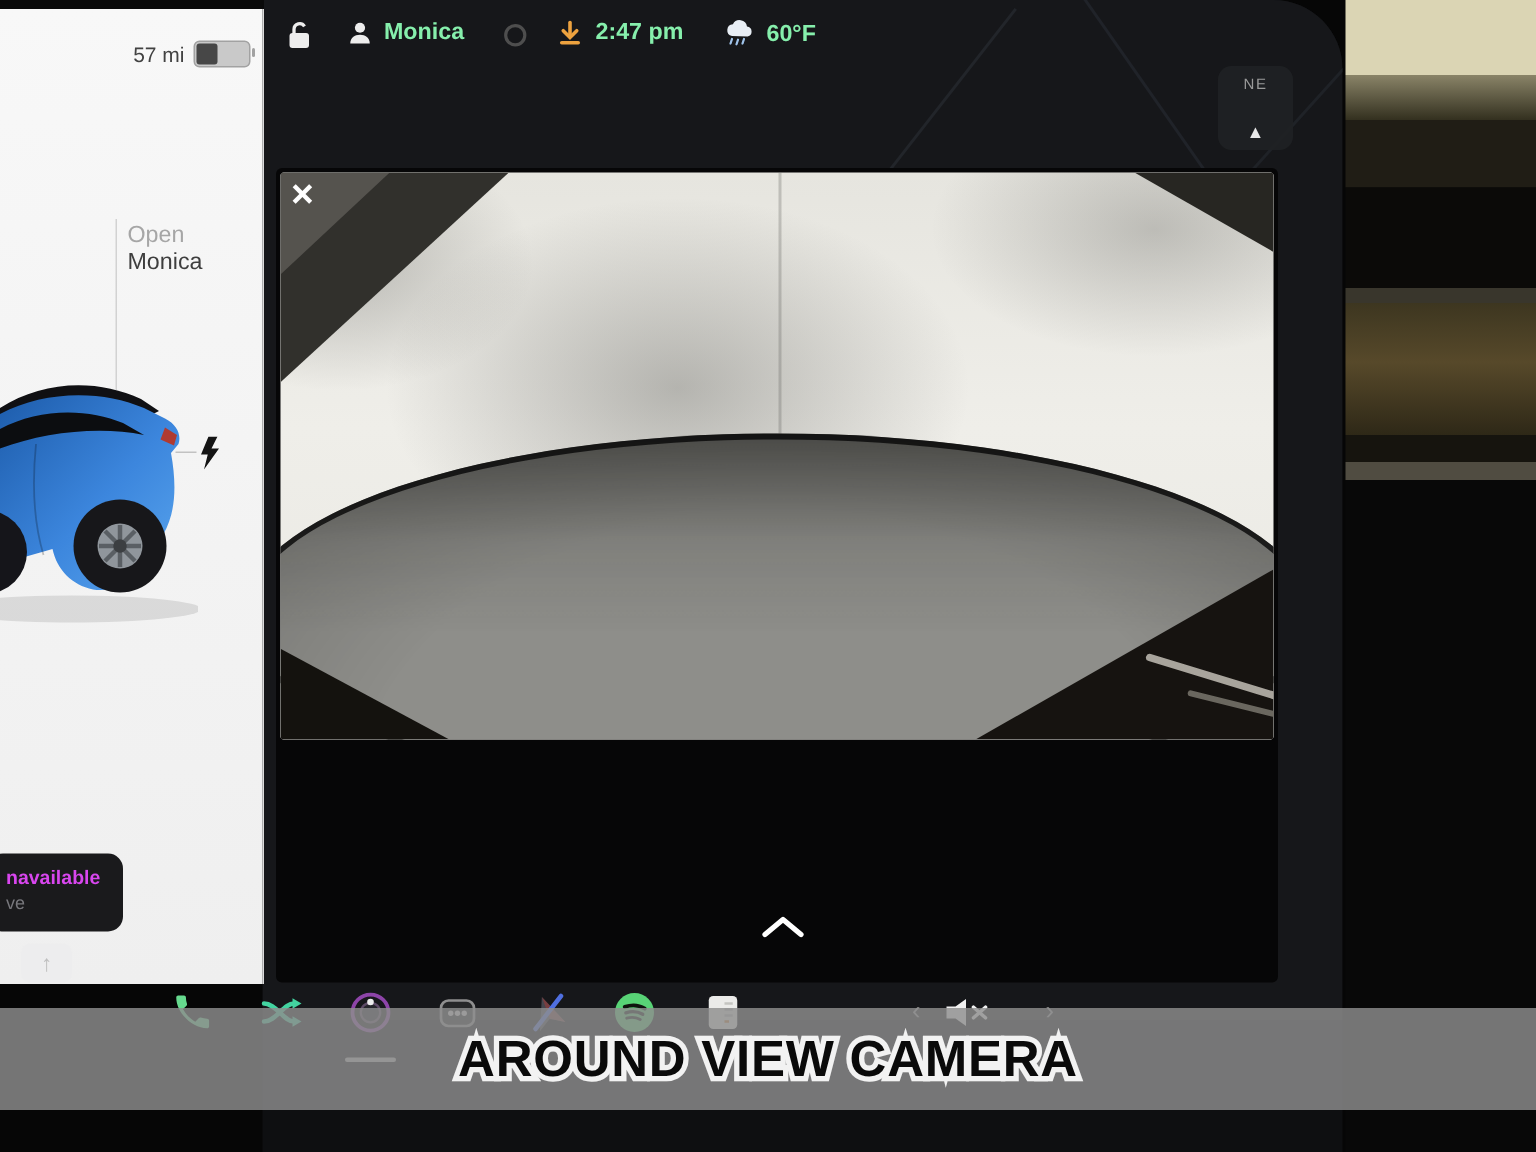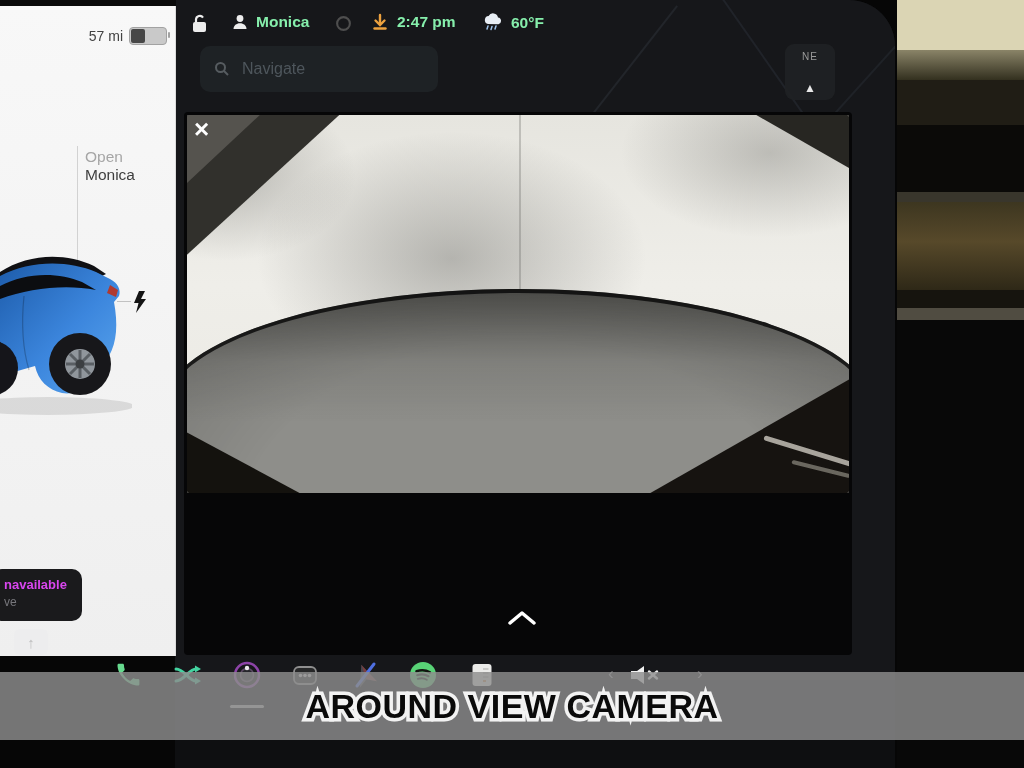--- a/index.html
+++ b/index.html
@@ -20,21 +20,21 @@
   
   .tb-item{position:absolute;display:flex;align-items:center;gap:7px;color:#86efac;
     font-size:15.5px;font-weight:bold;}
 
   
   #searchbar{position:absolute;left:25px;top:46px;width:238px;height:46px;border-radius:10px;
     background:#1e2225;display:flex;align-items:center;padding:0 14px;box-sizing:border-box;gap:12px;}
   #searchbar .ph{color:#4e565c;font-size:16px;}
 
   
-  #compass{position:absolute;left:610px;top:44px;width:50px;height:56px;border-radius:9px;
+  #compass{position:absolute;left:637px;top:44px;width:50px;height:56px;border-radius:9px;
     background:rgba(32,34,36,.92);display:flex;flex-direction:column;align-items:center;justify-content:center;gap:20px;}
   #compass .ne{color:#9a9a9a;font-size:10px;letter-spacing:1px;}
   #compass .tri{color:#e8e8e8;font-size:12px;line-height:12px;}
 
   
   #panel{position:absolute;left:9px;top:112px;width:668px;height:543px;background:#060607;border-radius:4px;}
   #feed{position:absolute;left:3px;top:3px;width:662px;height:378px;overflow:hidden;border-radius:2px;
     background:linear-gradient(180deg,#e6e5df,#efeee9 45%,#e9e8e2);}
   .wall-shade{position:absolute;inset:0;background:
     radial-gradient(42% 48% at 40% 38%, rgba(70,70,66,.34), rgba(0,0,0,0) 70%),
@@ -156,27 +156,20 @@
           <path d="M6 11 a4 4 0 0 1 .6-7.9 A5 5 0 0 1 16 4.6 a3.4 3.4 0 0 1 .4 6.7 Z" fill="#e8eef5"></path>
           <g stroke="#9fc3ea" stroke-width="1.5" stroke-linecap="round">
             <line x1="6" y1="13" x2="5" y2="16"></line>
               <line x1="10" y1="13.5" x2="9" y2="16.5"></line>
               <line x1="14" y1="13" x2="13" y2="16"></line>
           </g>
         </svg>
         <span>60°F</span>
       </div>
 
-      <div id="searchbar">
-        <svg width="16" height="16" viewBox="0 0 16 16">
-          <circle cx="6.5" cy="6.5" r="4.5" stroke="#565c60" stroke-width="2" fill="none"></circle>
-          <line x1="10" y1="10" x2="14" y2="14" stroke="#565c60" stroke-width="2"></line>
-        </svg>
-        <span class="ph">Navigate</span>
-      </div>
 
       <div id="compass">
         <span class="ne">NE</span>
         <span class="tri">▲</span>
       </div>
     </div>
 
     <div id="panel">
       <div id="feed">
         <div class="wall-shade"></div>

